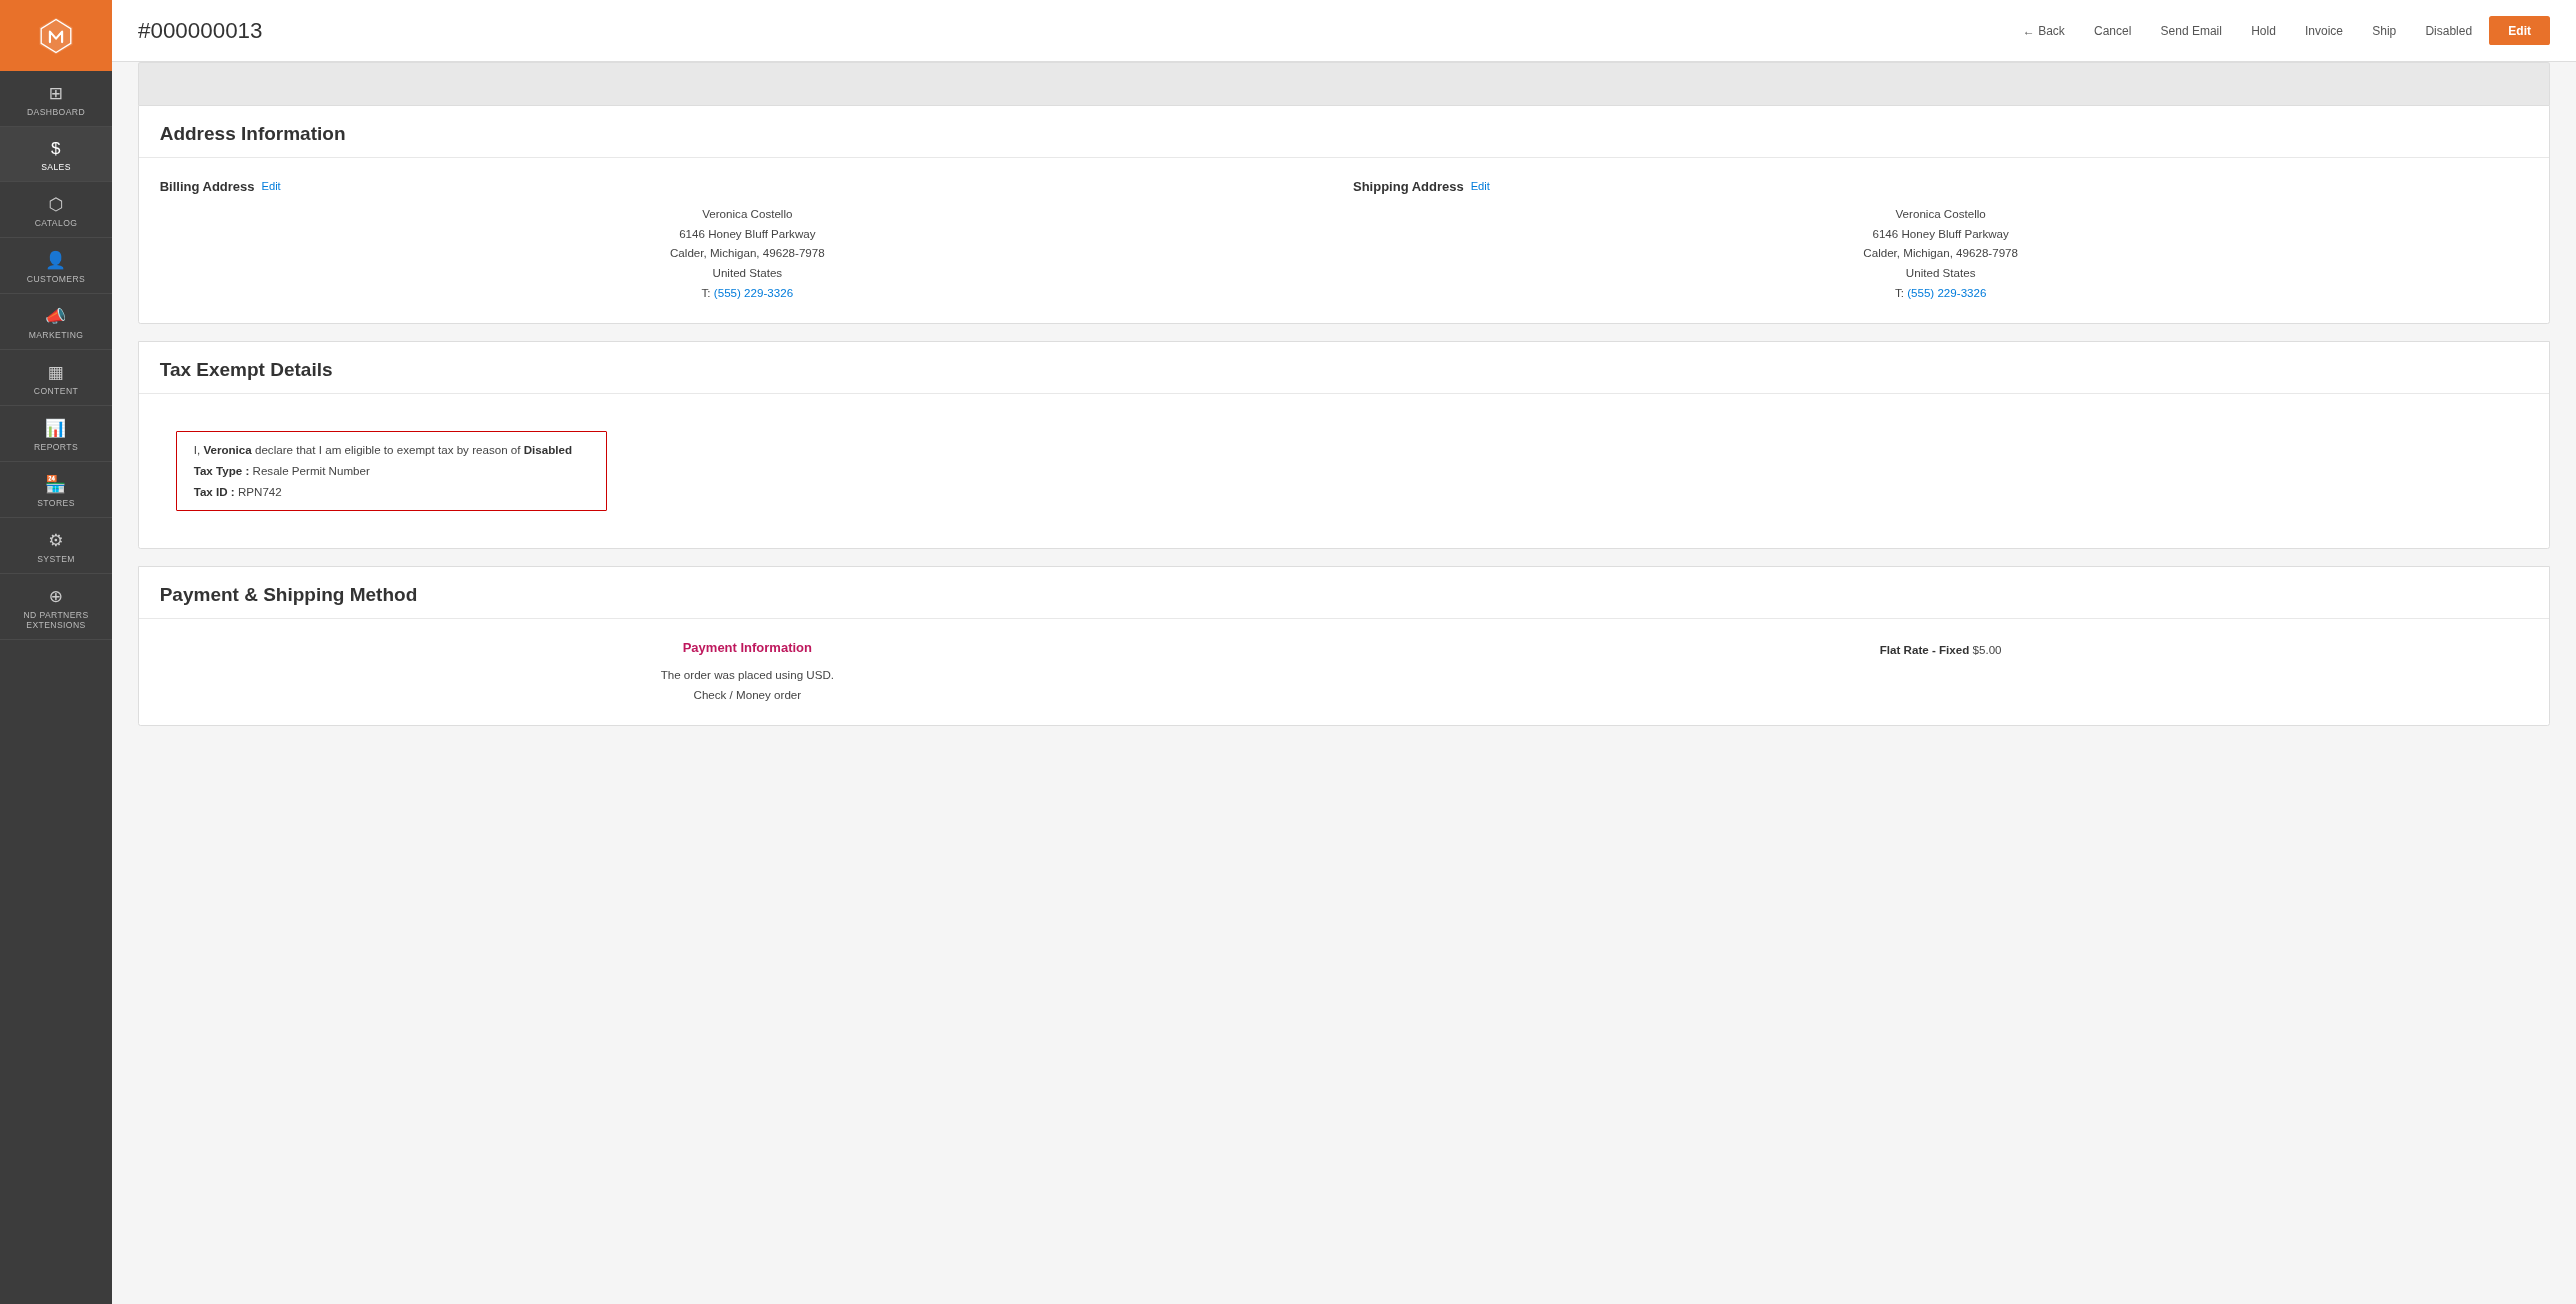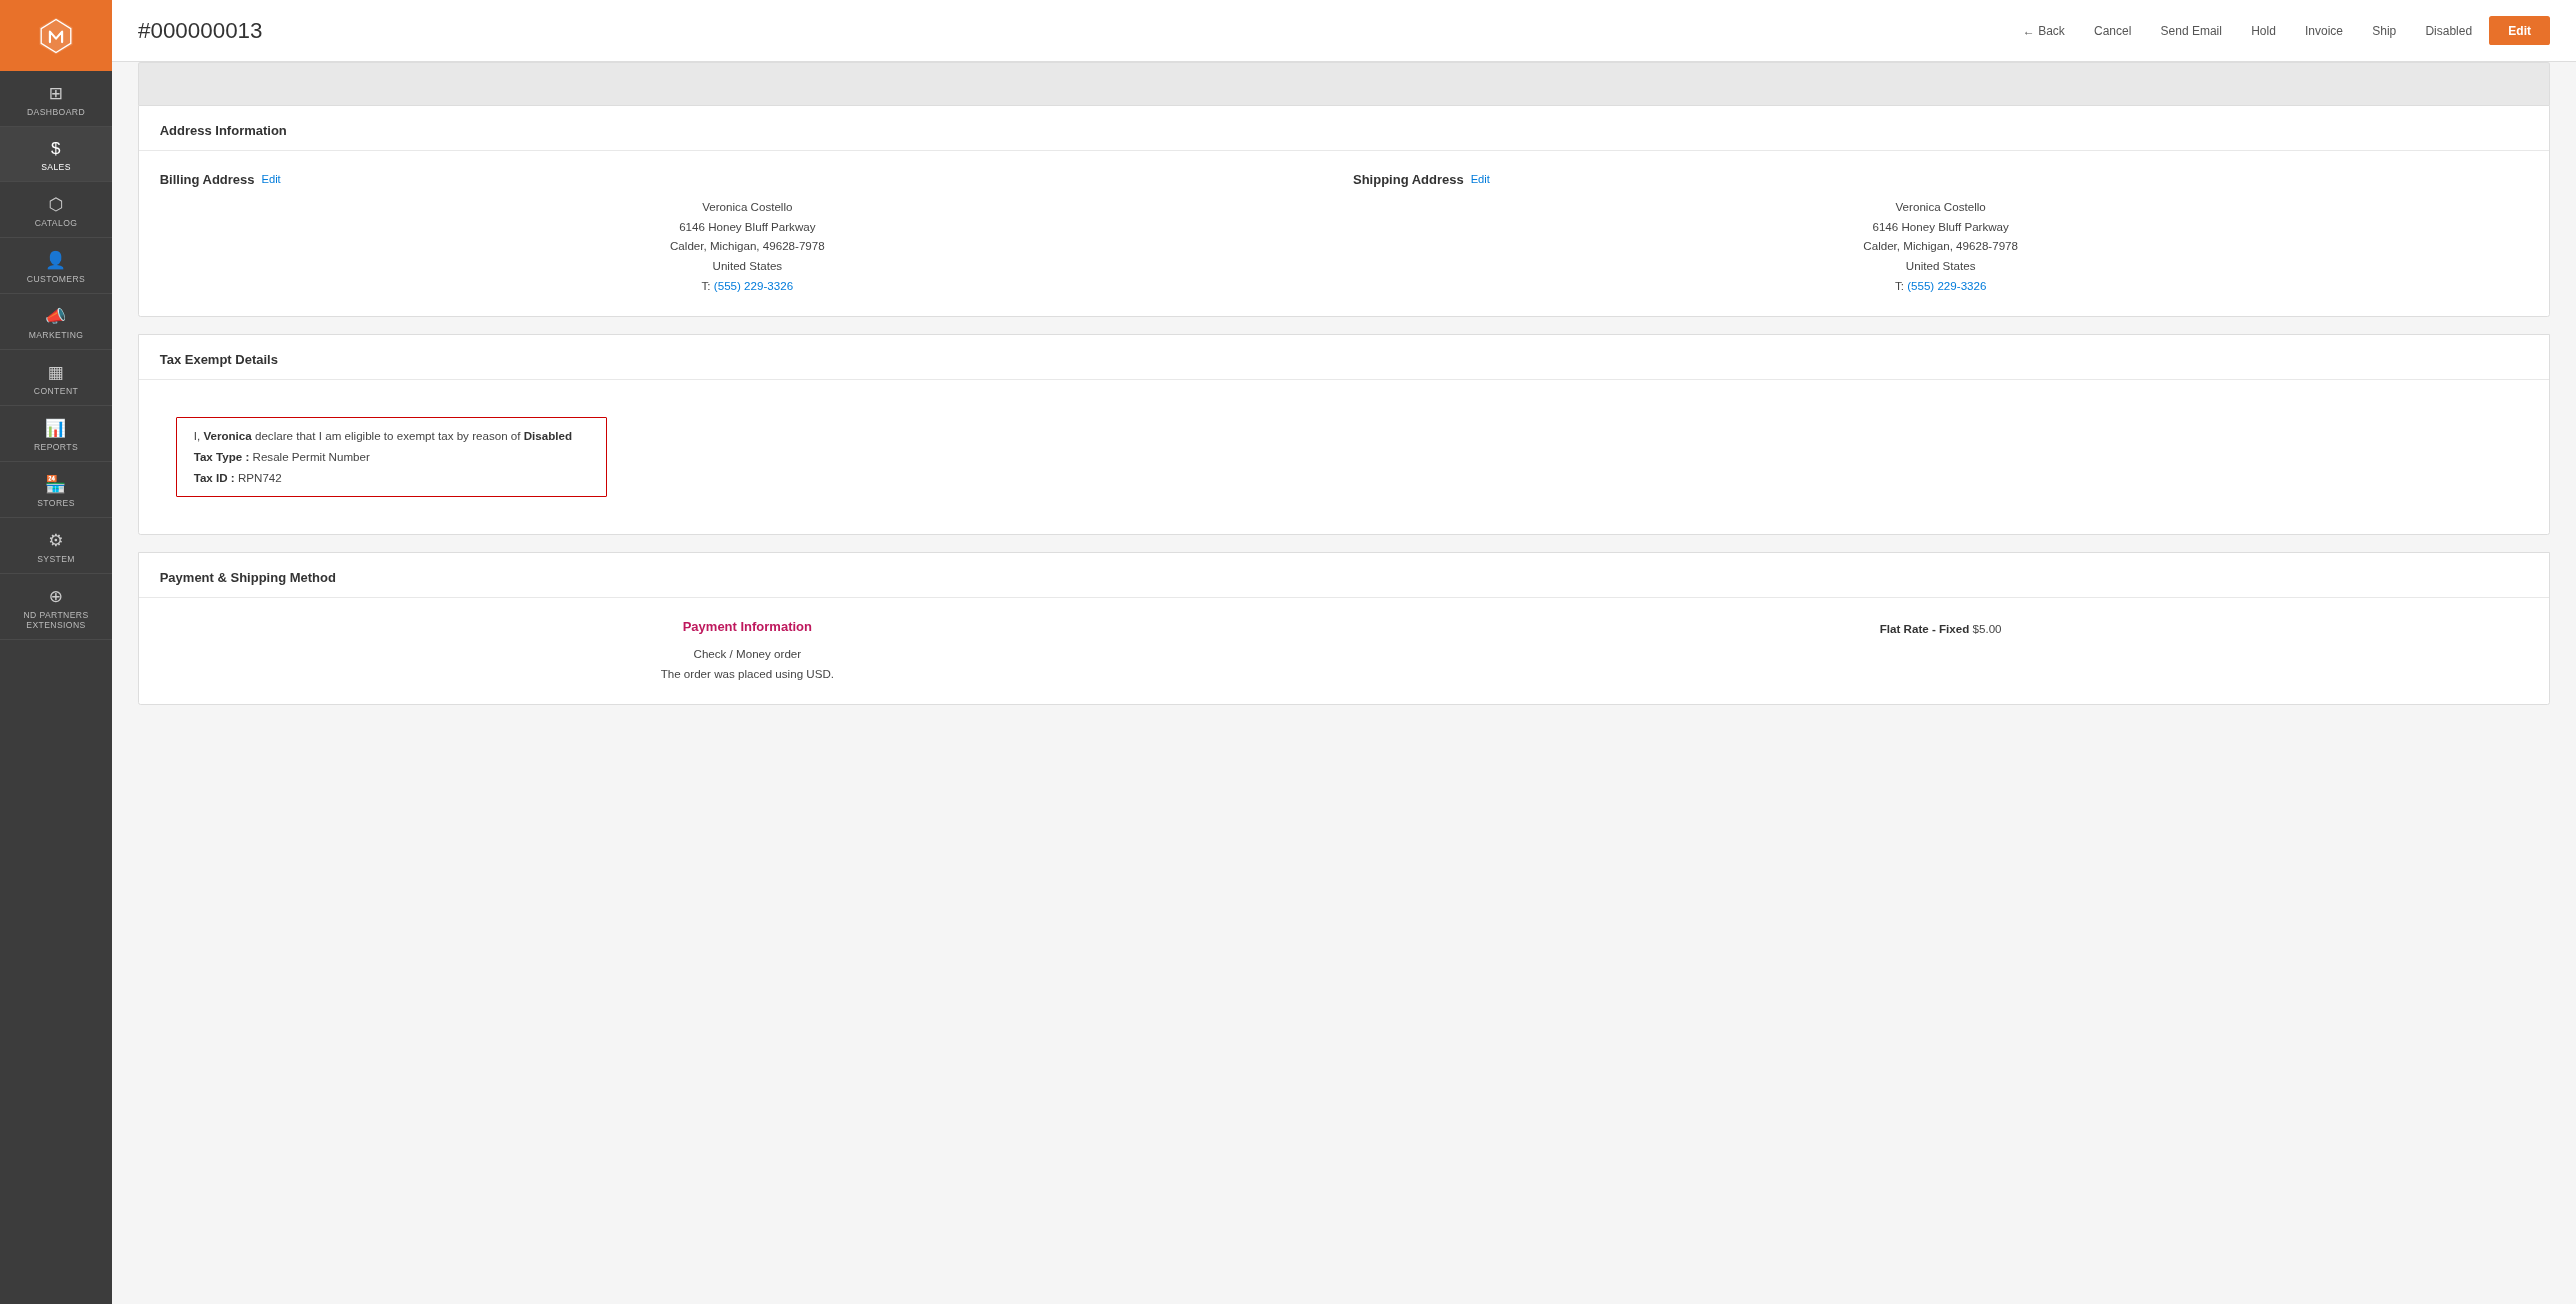--- a/index.html
+++ b/index.html
@@ -110,21 +110,21 @@
 
     
     .card {
       background: #fff;
       border: 0.9px solid #ddd;
       border-radius: 0 0 2.6px 2.6px;
       margin-bottom: 17px;
     }
 
     .section-header {
-      font-size: 13px;
+      font-size: 19px;
       font-weight: 600;
       color: #333;
       padding: 17px 20.7px 12px;
       border-bottom: 0.9px solid #e8e8e8;
     }
 
     .section-body { padding: 20.7px; }
 
     
     .two-col {
@@ -330,22 +330,22 @@
       </div>
     </div>
 
     <div class="card">
       <div class="section-header">Payment &amp; Shipping Method</div>
       <div class="section-body">
         <div class="two-col">
 
           <div class="payment-block">
             <h3>Payment Information</h3>
+            <p>The order was placed using USD.</p>
             <p>Check / Money order</p>
-            <p>The order was placed using USD.</p>
           </div>
 
           <div class="payment-block">
             <p>
               <span class="rate-bold">Flat Rate - Fixed</span>
               <span>$5.00</span>
             </p>
           </div>
 
         </div>

